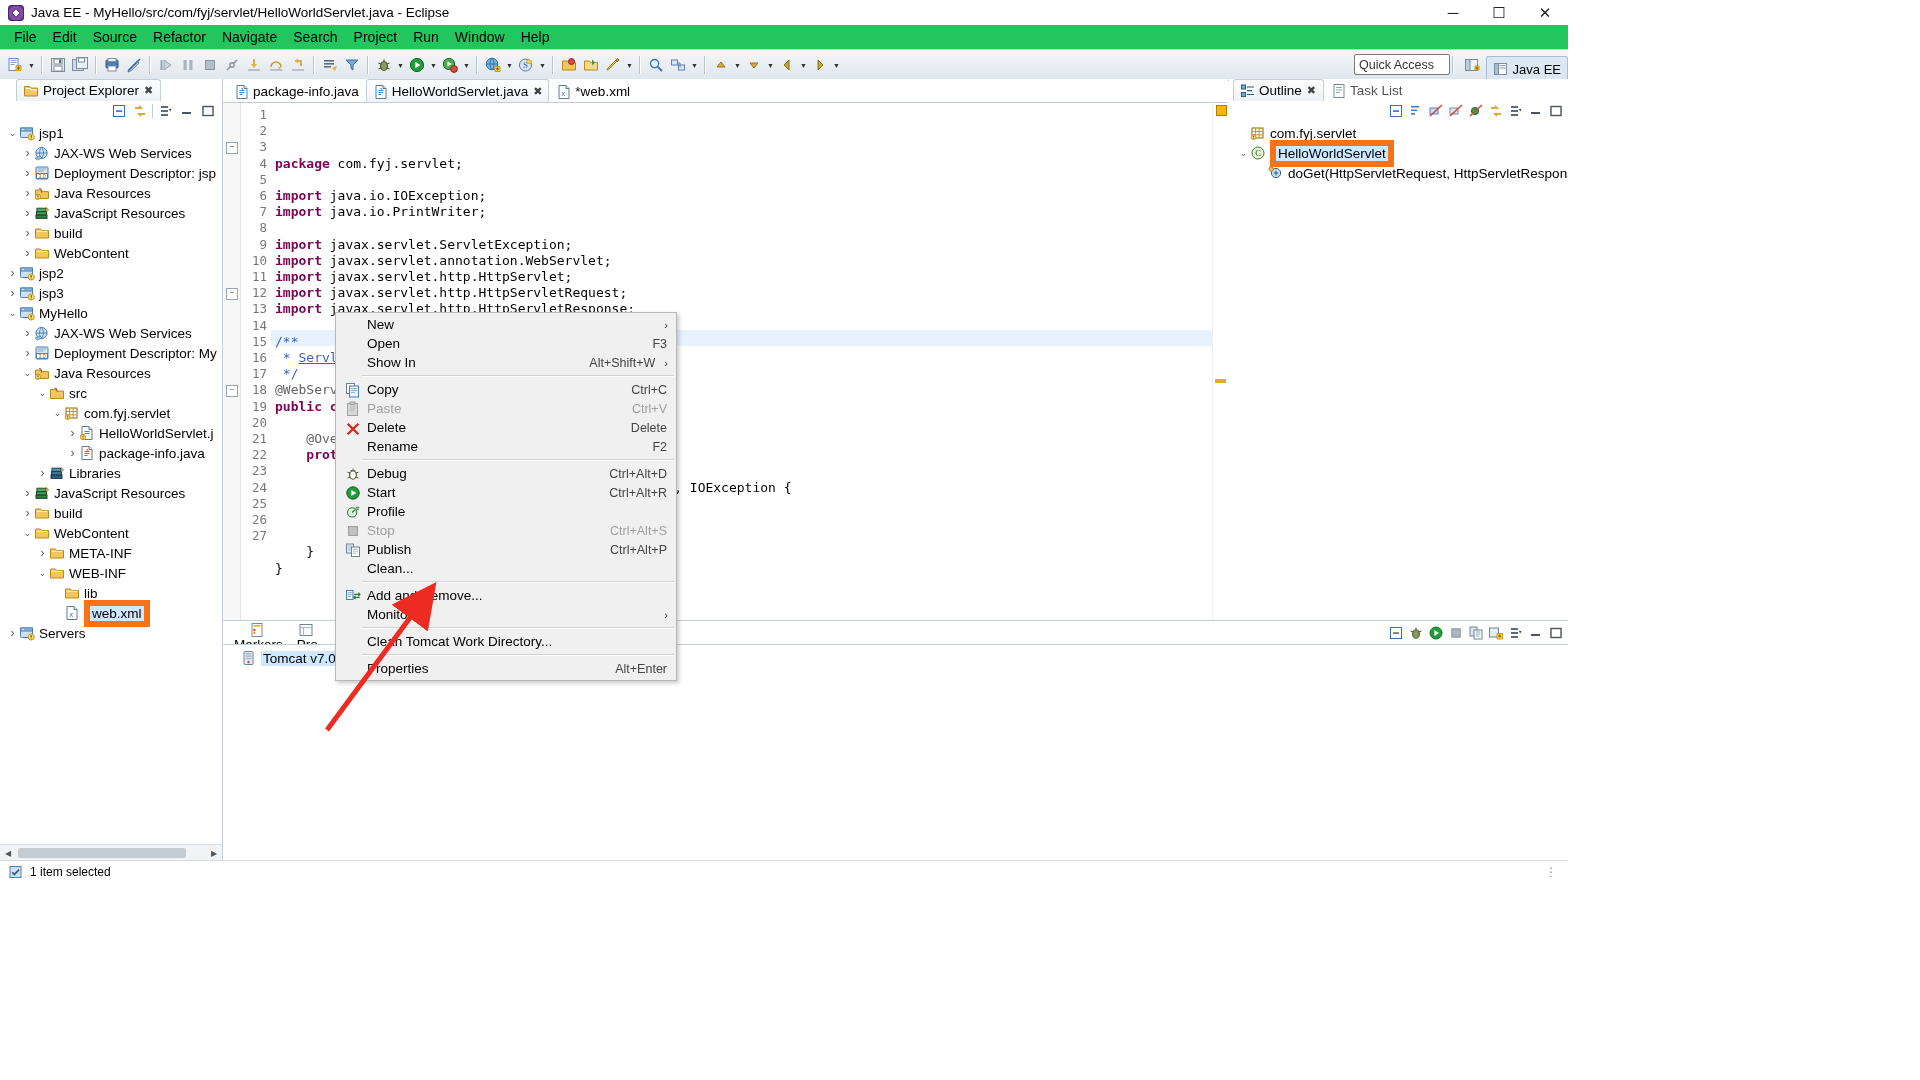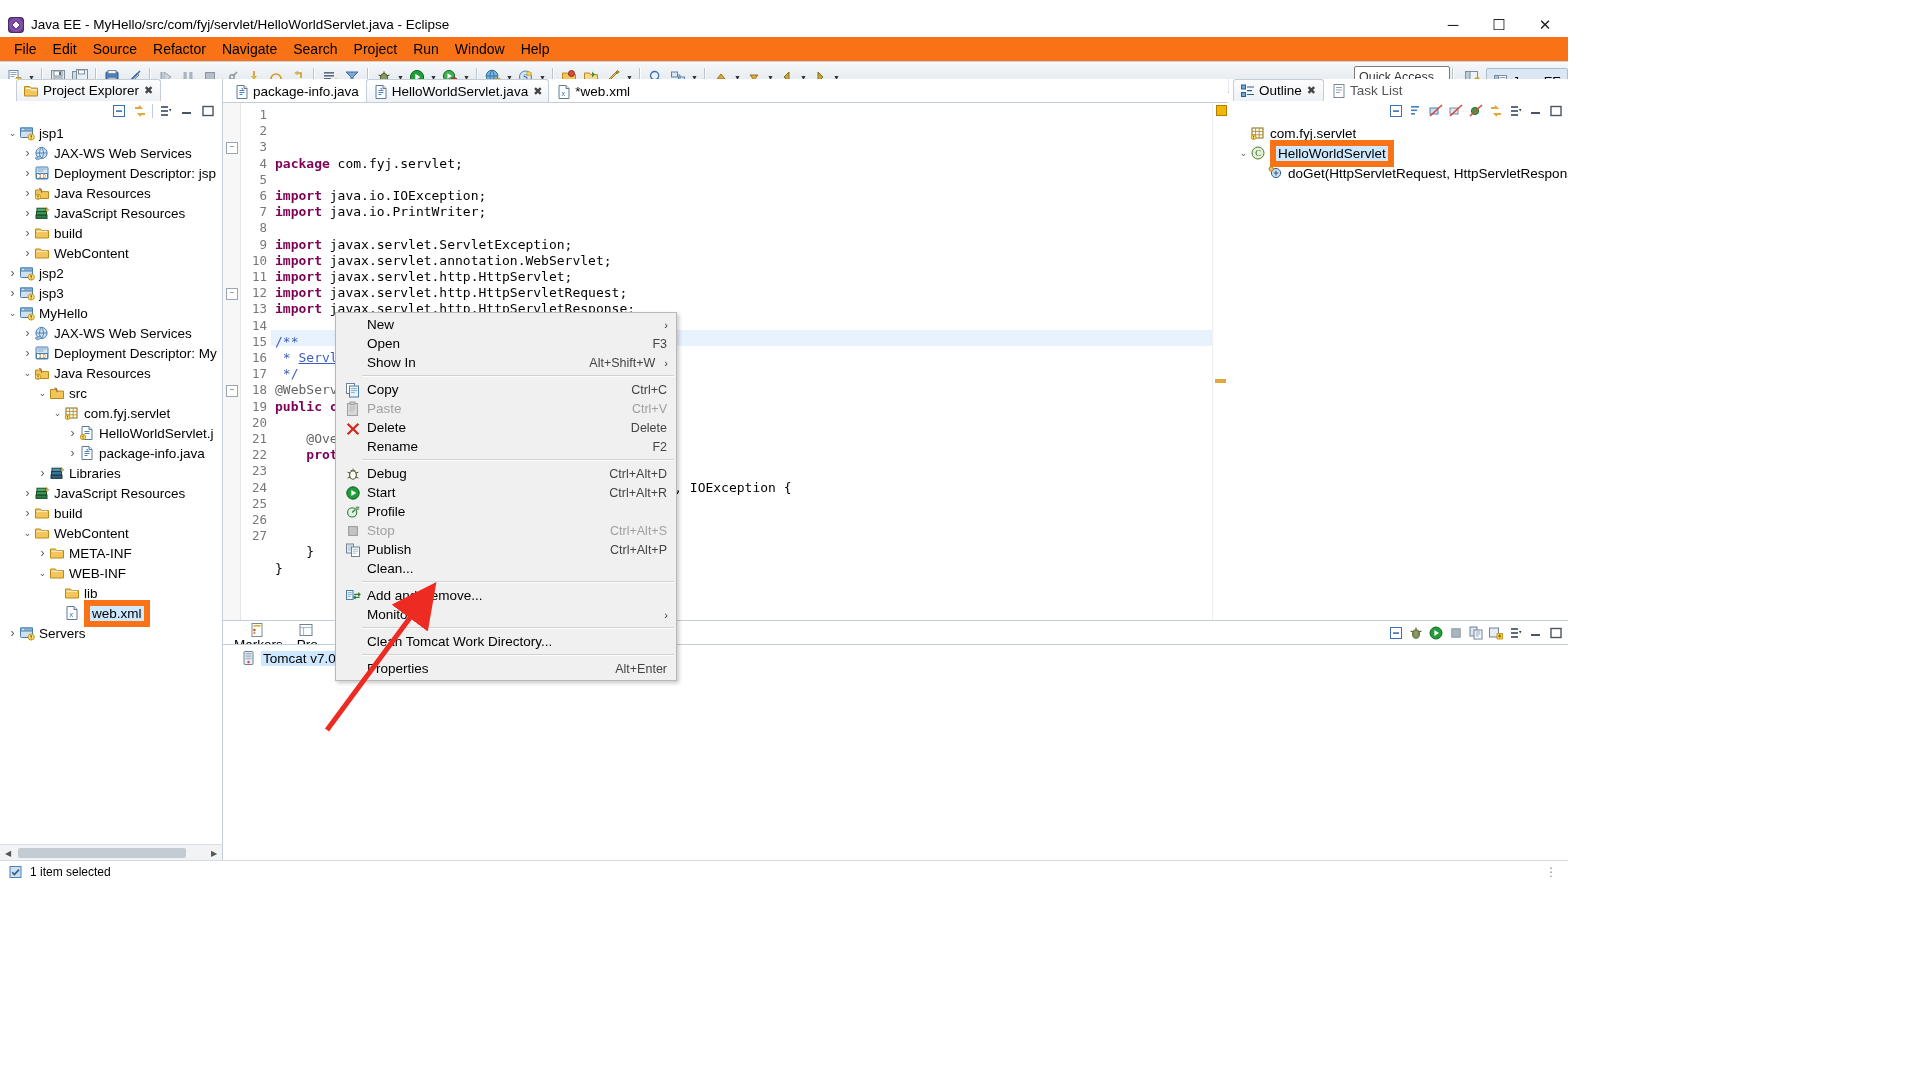--- a/index.html
+++ b/index.html
@@ -9,33 +9,33 @@
     font-size:13px;
     background:#ffffff;
     color:#000;
     overflow:hidden;
     position:relative;
     -webkit-font-smoothing:antialiased;
   }
   
   #titlebar{
     height:25px;background:#ffffff;display:flex;align-items:center;
-    border-bottom:0px solid #ddd;position:relative;margin-top:12px;
+    border-bottom:0px solid #ddd;position:relative;
   }
   #app-icon{
     width:16px;height:16px;margin-left:8px;margin-right:7px;flex:0 0 auto;
     background:radial-gradient(circle at 50% 50%, #fff 0%, #fff 26%, #6a3a8f 28%, #8a55b0 60%, #3b1f57 100%);
     border-radius:3px;border:1px solid #4a2a6a;box-sizing:border-box;
   }
   #title-text{font-size:13.5px;color:#000;white-space:nowrap;}
   #win-buttons{position:absolute;right:0;top:0;height:25px;display:flex;}
   .winbtn{width:46px;height:25px;display:flex;align-items:center;justify-content:center;
           font-size:15px;color:#222;}
   
-  #menubar{height:24px;display:flex;align-items:center;padding-left:6px;background:#f97316;}
+  #menubar{height:24px;display:flex;align-items:center;padding-left:6px;background:#22c55e;}
   .menu-item{padding:2px 8px;font-size:14px;color:#000;white-space:nowrap;}
   
   #toolbar{
     height:30px;background:linear-gradient(to bottom,#f6f8fa 0%,#e8edf2 55%,#dfe6ed 100%);
     border-top:1px solid #c8d2db;border-bottom:1px solid #b9c4ce;
     display:flex;align-items:center;padding-left:4px;position:relative;
   }
   .tb-btn{width:20px;height:22px;margin:0 1px;display:flex;align-items:center;justify-content:center;position:relative;}
   .tb-arrow{width:11px;height:22px;display:flex;align-items:center;justify-content:center;font-size:7px;color:#333;}
   .tb-sep{width:1px;height:18px;background:#b9c4ce;margin:0 4px;border-right:1px solid #fff;}

